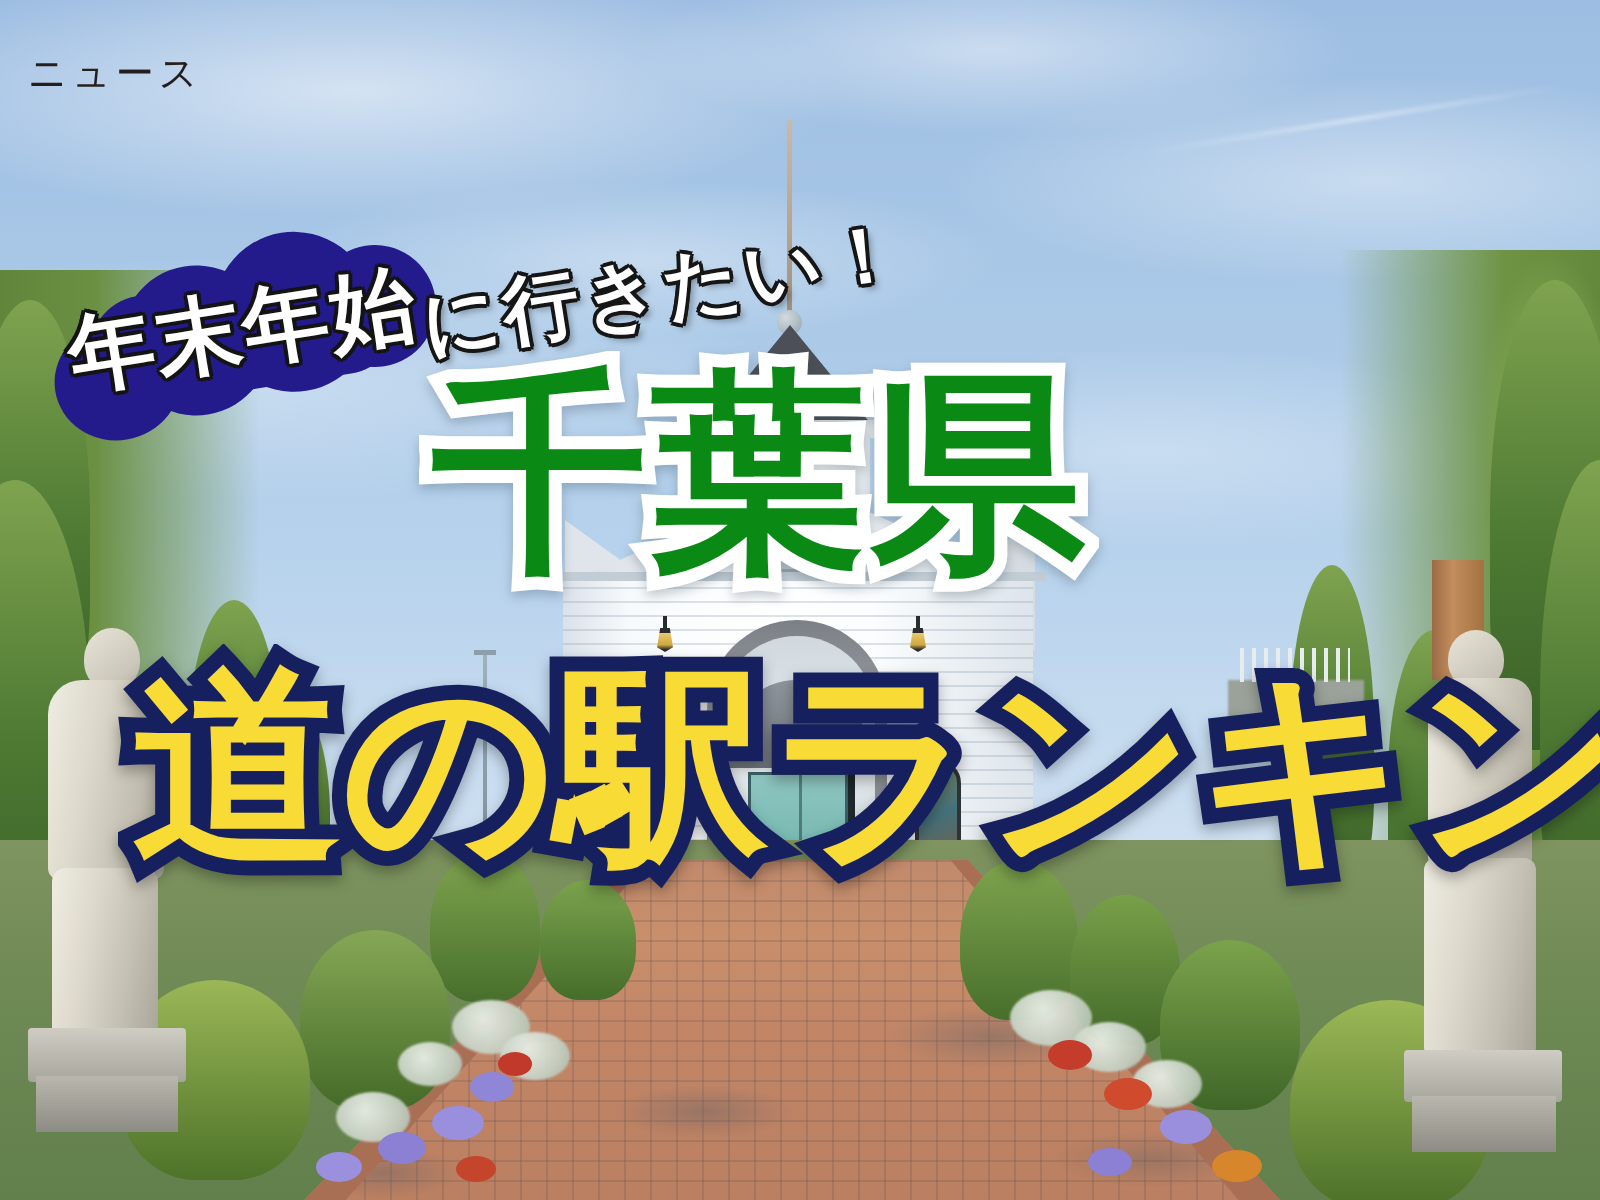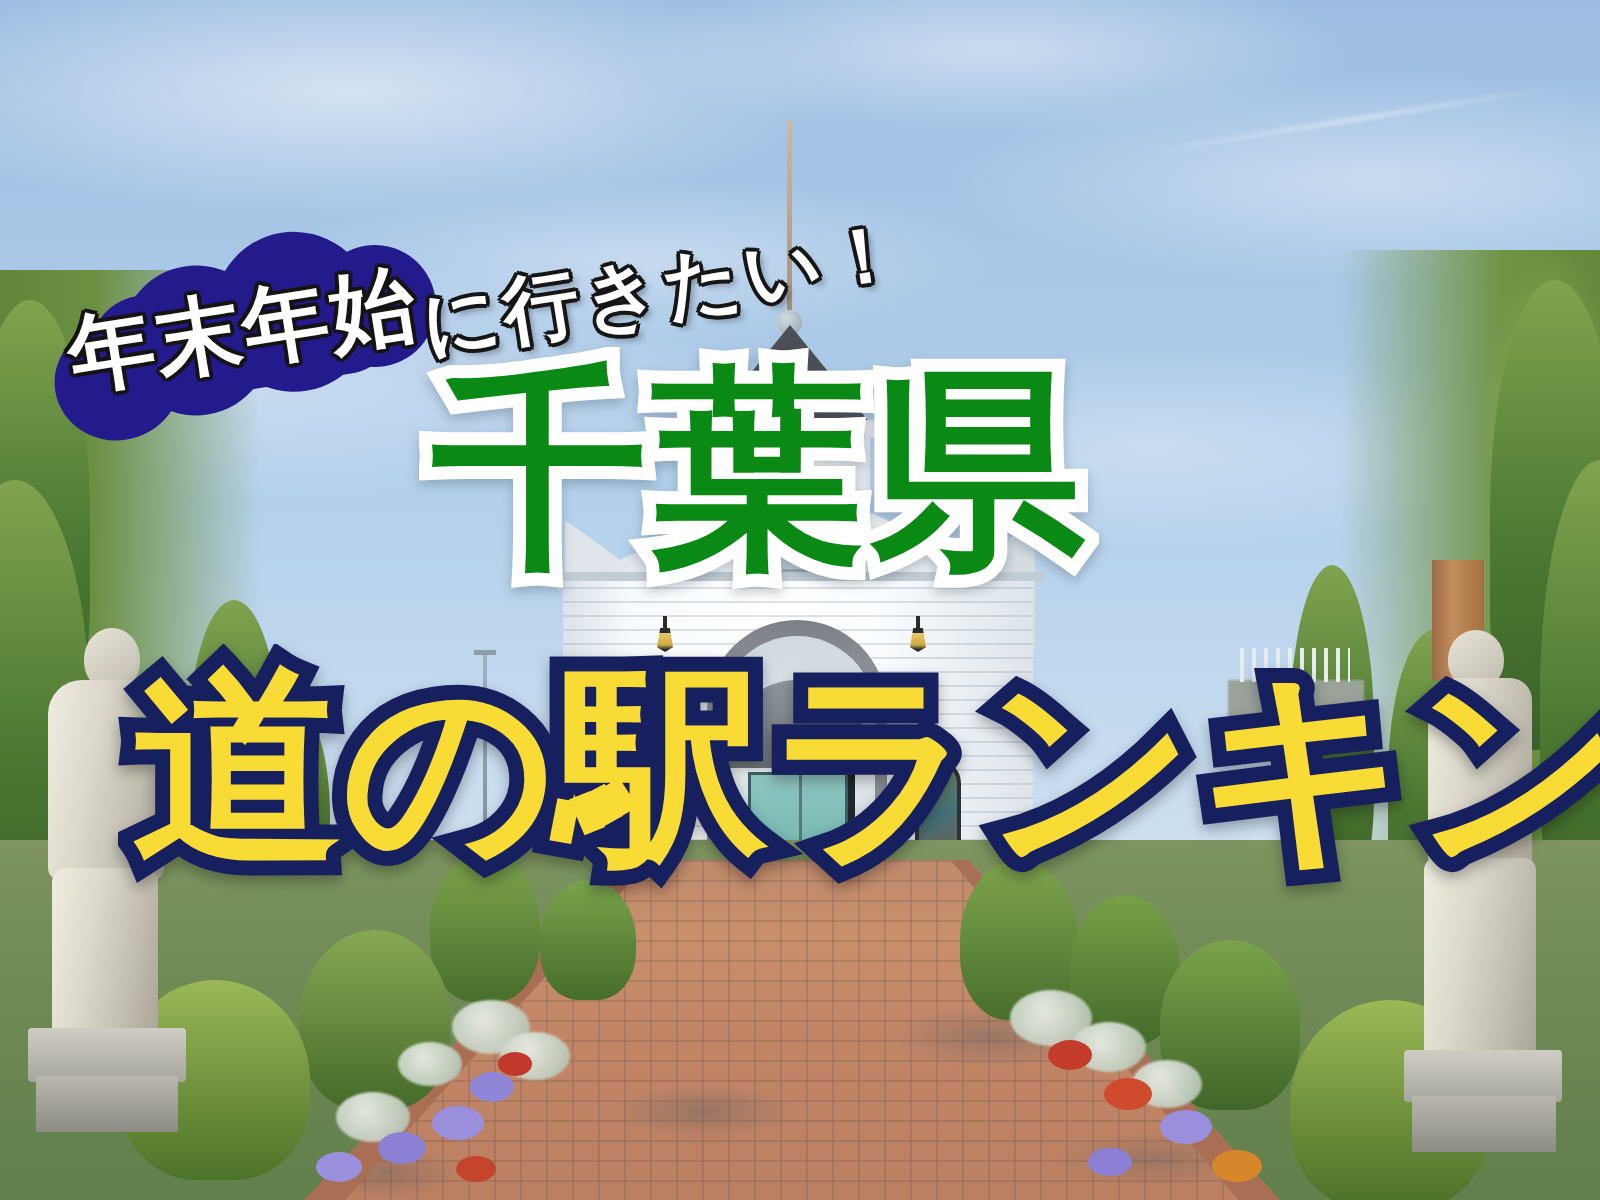--- a/index.html
+++ b/index.html
@@ -289,22 +289,22 @@
     font-family:"DejaVu Sans",sans-serif;font-weight:700;
     font-size:76px;letter-spacing:4px;color:#ffffff;
     text-shadow:
       -3px -3px 0 #161616, 3px -3px 0 #161616, -3px 3px 0 #161616, 3px 3px 0 #161616,
       0 -4px 0 #161616, 0 4px 0 #161616, -4px 0 0 #161616, 4px 0 0 #161616,
       5px 6px 7px rgba(0,0,0,.35);
     white-space:nowrap;
   }
 
   .title-green{
-    position:absolute;left:432px;top:362px;
-    font-family:Liberation Serif, serif;font-weight:700;
+    position:absolute;left:432px;top:382px;
+    font-family:Liberation Mono, monospace;font-weight:700;
     font-size:215px;line-height:1.02;letter-spacing:4px;
     color:#0a8a14;white-space:nowrap;
     -webkit-text-stroke:26px #ffffff;
     paint-order:stroke fill;
     filter:drop-shadow(0 5px 6px rgba(40,60,80,.28));
   }
 
   .title-yellow{
     position:absolute;left:132px;top:660px;
     font-family:"DejaVu Sans",sans-serif;font-weight:700;
@@ -420,20 +420,21 @@
       <div class="st-head" style="left:50px;top:0;width:56px;height:58px;"></div>
       <div class="st-body" style="left:30px;top:48px;width:104px;height:190px;border-radius:30px 22px 10px 10px;"></div>
       <div class="st-body" style="left:26px;top:228px;width:112px;height:200px;border-radius:12px 12px 10px 10px;"></div>
       <div class="st-plinth" style="left:6px;top:420px;width:158px;height:52px;border-radius:4px;"></div>
       <div class="st-plinth" style="left:14px;top:466px;width:144px;height:56px;background:linear-gradient(180deg,#b9b7ad,#8d8c84);"></div>
     </div>
 
   </div>
 
   <div class="logo">
+    <span class="logo-jp">ニュース</span>
   </div>
 
   <div class="badge-wrap">
     <div class="badge">
       <div class="lobe" style="left:0;top:62px;width:126px;height:118px;"></div>
       <div class="lobe" style="left:72px;top:18px;width:150px;height:150px;"></div>
       <div class="lobe" style="left:168px;top:0px;width:160px;height:160px;"></div>
       <div class="lobe" style="left:268px;top:26px;width:122px;height:122px;"></div>
       <div class="lobe" style="left:40px;top:40px;width:310px;height:110px;border-radius:60px;"></div>
       <div class="badge-text">年末年始</div>

